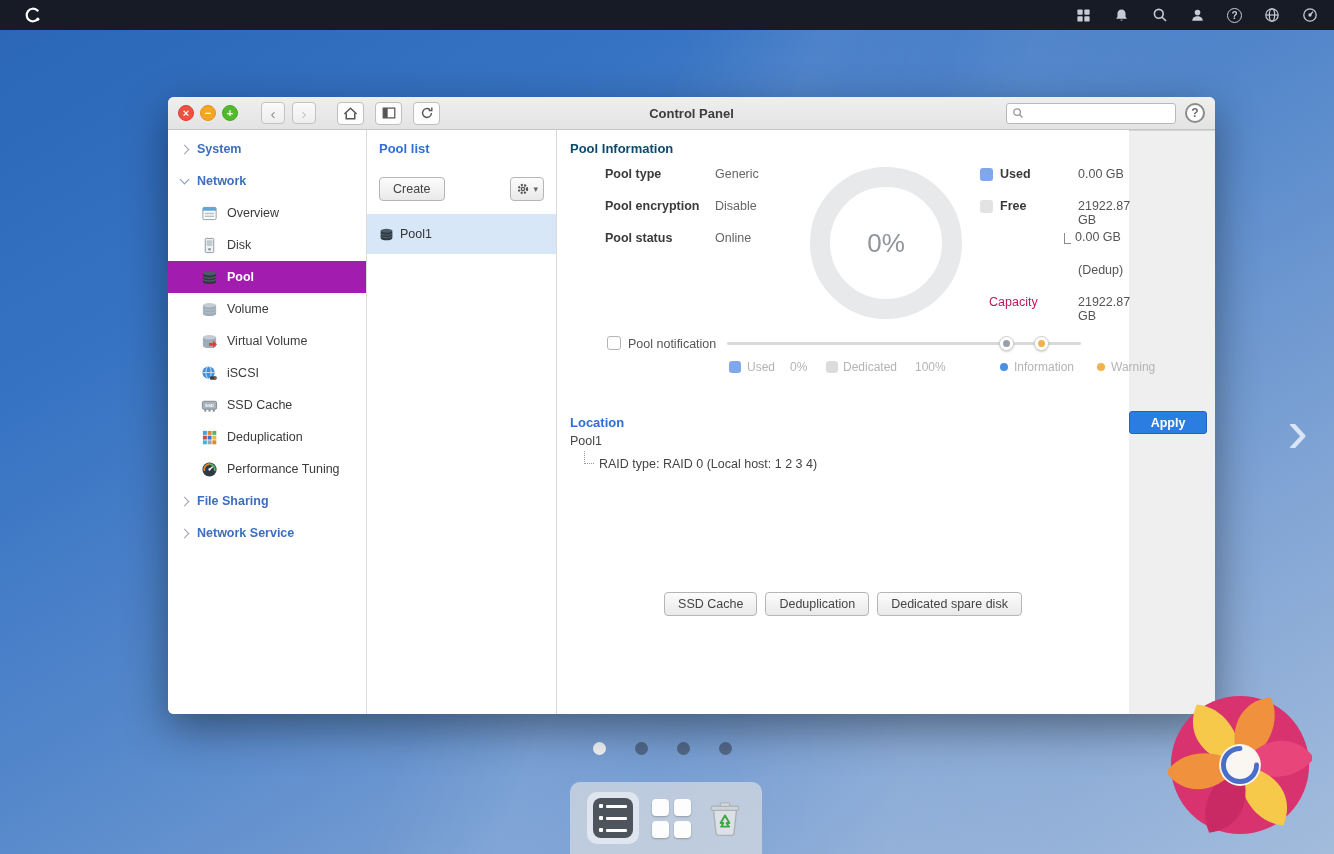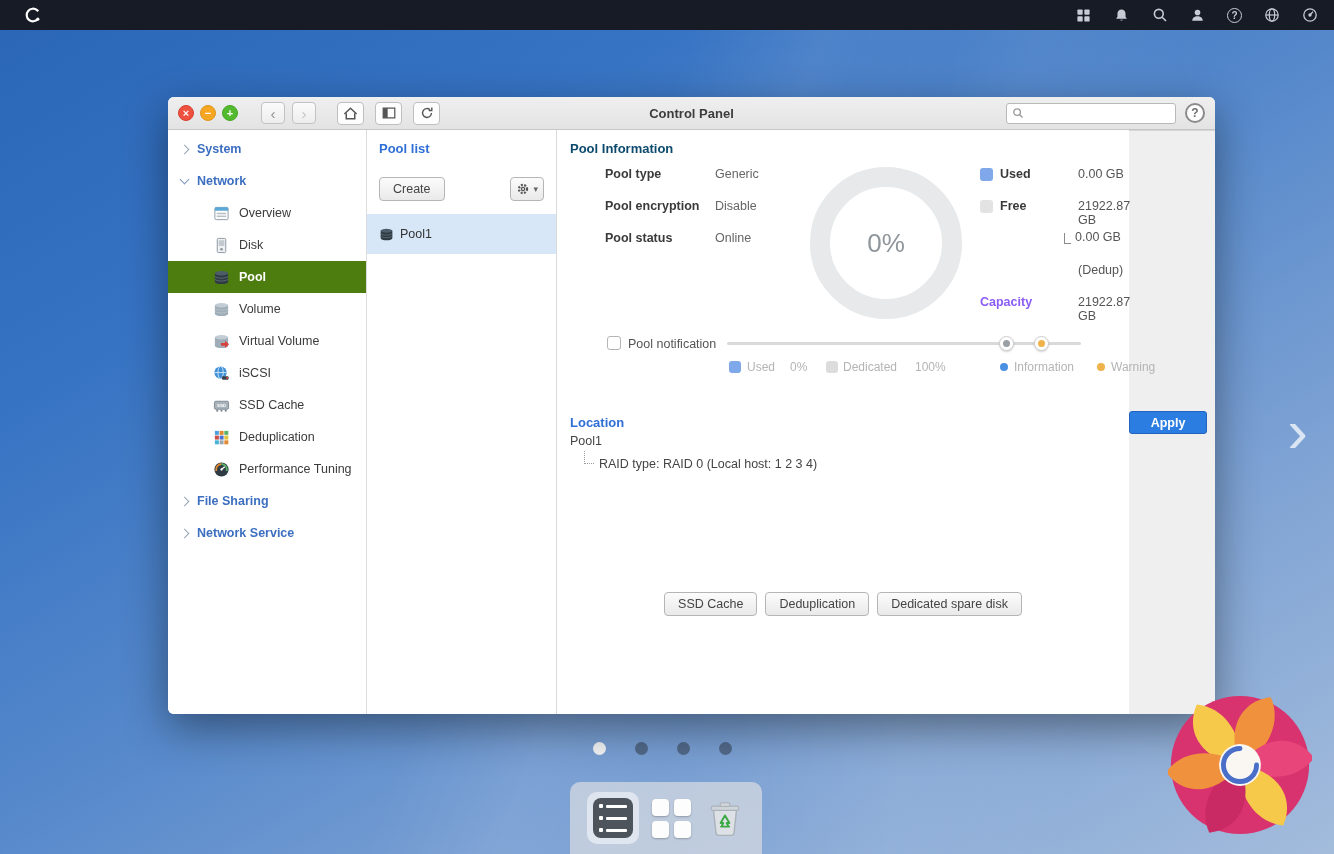--- a/index.html
+++ b/index.html
@@ -49,22 +49,22 @@
   .helpbtn { width:20px; height:20px; border-radius:50%; border:2px solid #8b8b8b; color:#6e6e6e; font-weight:bold;
     font-size:12px; display:flex; align-items:center; justify-content:center; margin-left:9px; background:#fdfdfd;
     z-index:2; cursor:pointer; }
 
   .window-body { flex:1; display:flex; min-height:0; }
 
   
   .sidebar { width:199px; flex:0 0 199px; border-right:1px solid #dcdcdc; background:#fff; padding-top:3px; }
   .side-row { height:32px; display:flex; align-items:center; cursor:pointer; }
   .side-section { padding-left:13px; color:#3c6fc0; font-weight:bold; gap:9px; }
-  .side-item { padding-left:44px; color:#3b3b3b; gap:9px; }
-  .side-item.selected { background:#4d7c0f; color:#fff; font-weight:bold; }
+  .side-item { padding-left:32px; color:#3b3b3b; gap:9px; }
+  .side-item.selected { background:#a21caf; color:#fff; font-weight:bold; }
   .chev { width:7px; height:7px; border-right:1.5px solid #9aa5b1; border-bottom:1.5px solid #9aa5b1;
     display:inline-block; flex:0 0 7px; }
   .chev.right { transform:rotate(-45deg); }
   .chev.down  { transform:rotate(45deg); border-color:#7f98c0; margin-top:-3px; }
   .icon18 { width:18px; height:18px; flex:0 0 18px; display:flex; align-items:center; justify-content:center; }
 
   
   .pool-list-panel { width:190px; flex:0 0 190px; border-right:1px solid #d9d9d9; padding:11px 12px 0;
     display:flex; flex-direction:column; background:#fff; }
   .panel-title { color:#2f6fd6; font-weight:bold; font-size:13px; }
@@ -84,21 +84,21 @@
   .info-panel { flex:1; position:relative; background:#fff; }
   .ip-title { position:absolute; left:13px; top:11px; color:#0c4a6e; font-weight:bold; font-size:13px; }
   .f-label { position:absolute; left:48px; font-weight:bold; color:#3a3a3a; }
   .f-value { position:absolute; left:158px; color:#666; }
   .donut-wrap { position:absolute; left:249px; top:33px; width:160px; height:160px; }
   .donut-label { position:absolute; left:249px; top:33px; width:160px; height:160px; display:flex;
     align-items:center; justify-content:center; font-size:26px; color:#8e959b; }
   .sw { position:absolute; left:423px; width:13px; height:13px; border-radius:3px; }
   .st-label { position:absolute; left:443px; font-weight:bold; color:#3a3a3a; }
   .st-value { position:absolute; left:521px; color:#555; }
-  .cap-label { position:absolute; left:423px; font-weight:bold; color:#8b5cf6; }
+  .cap-label { position:absolute; left:432px; font-weight:normal; color:#be185d; }
   .dedup-row { position:absolute; left:507px; top:100px; display:flex; align-items:flex-end; gap:4px; color:#555; }
   .corner { width:7px; height:11px; border-left:1px solid #8a8a8a; border-bottom:1px solid #8a8a8a; display:inline-block; }
   .notify-check { position:absolute; left:50px; top:206px; width:14px; height:14px; border:1px solid #b5b5b5;
     border-radius:3px; background:#fff; cursor:pointer; }
   .notify-label { position:absolute; left:71px; top:207px; color:#555; }
   .slider { position:absolute; left:170px; right:48px; top:206px; height:15px; }
   .slider-track { position:absolute; left:0; right:0; top:6px; height:3px; background:#d7d9db; border-radius:2px; cursor:pointer; }
   .slider-handle { position:absolute; top:0; width:15px; height:15px; border-radius:50%; background:#fff;
     border:1px solid #cfcfcf; box-shadow:0 1px 2px rgba(0,0,0,.18); display:flex; align-items:center;
     justify-content:center; cursor:pointer; }

